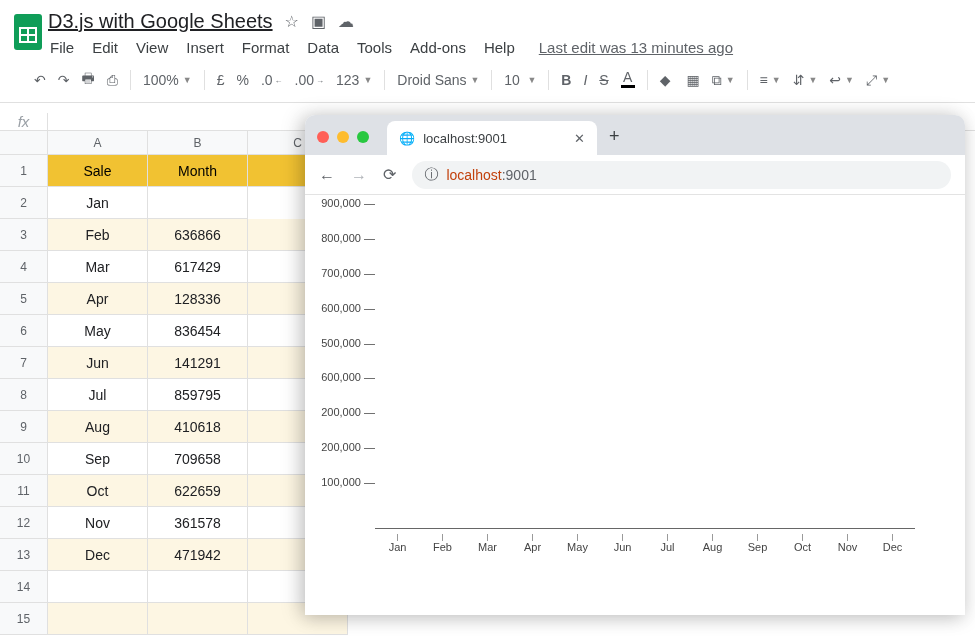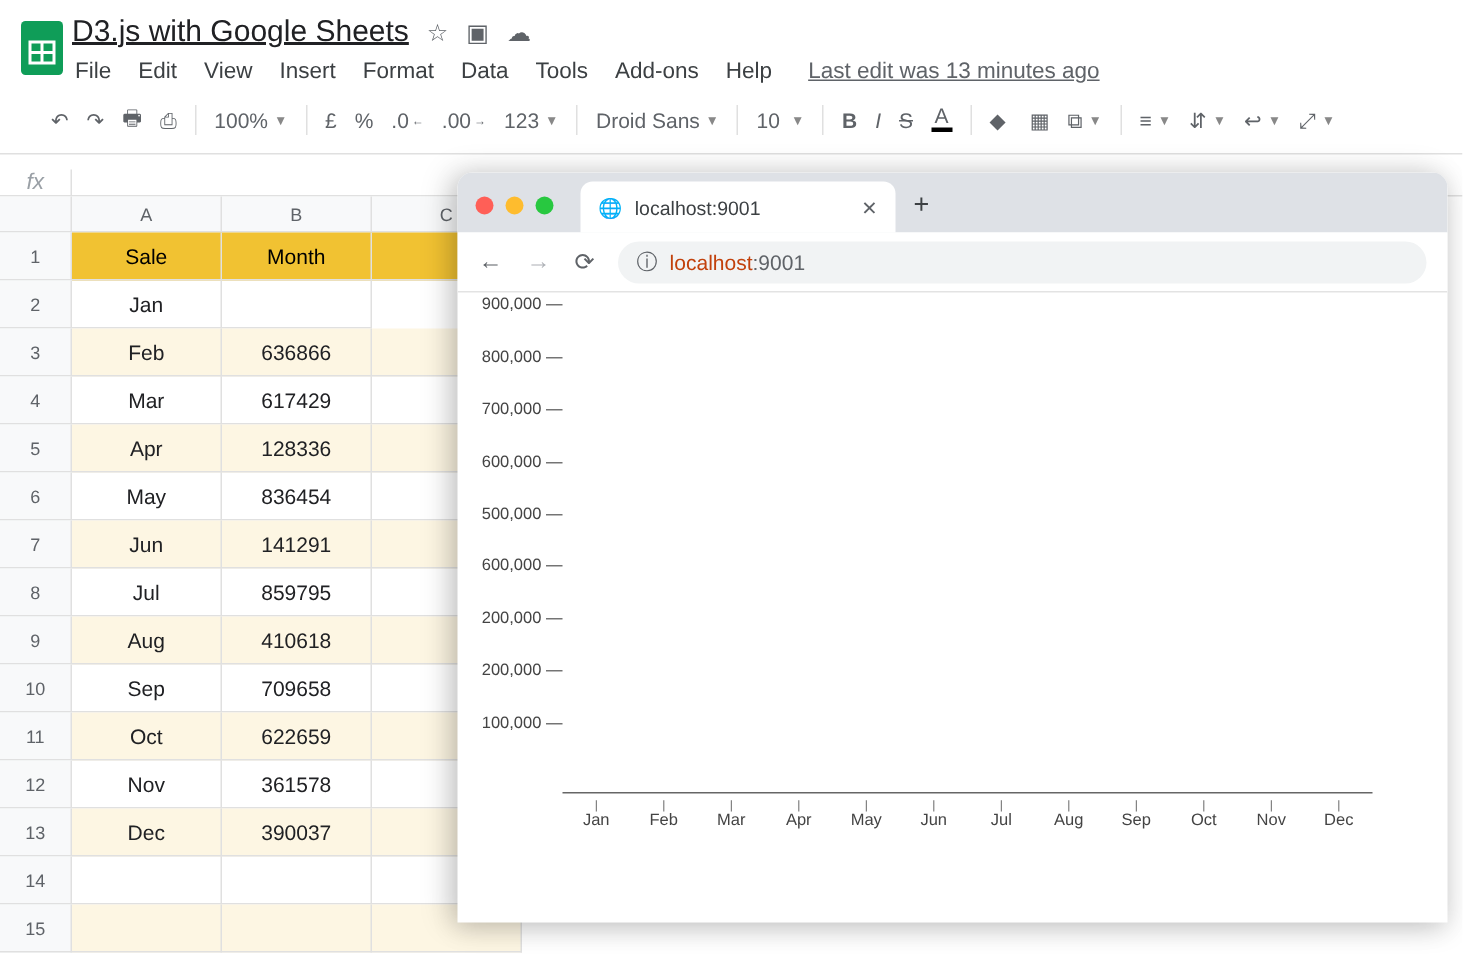--- a/index.html
+++ b/index.html
@@ -283,21 +283,21 @@
           <div class="cell colB">622659</div>
           <div class="cell colC"></div>
         </div>
         <div class="row data-row ">
           <div class="cell colA">Nov</div>
           <div class="cell colB">361578</div>
           <div class="cell colC"></div>
         </div>
         <div class="row data-row band">
           <div class="cell colA">Dec</div>
-          <div class="cell colB">390037</div>
+          <div class="cell colB">471942</div>
           <div class="cell colC"></div>
         </div>
         <div class="row data-row ">
           <div class="cell colA"></div>
           <div class="cell colB"></div>
           <div class="cell colC"></div>
         </div>
         <div class="row data-row band">
           <div class="cell colA"></div>
           <div class="cell colB"></div>

